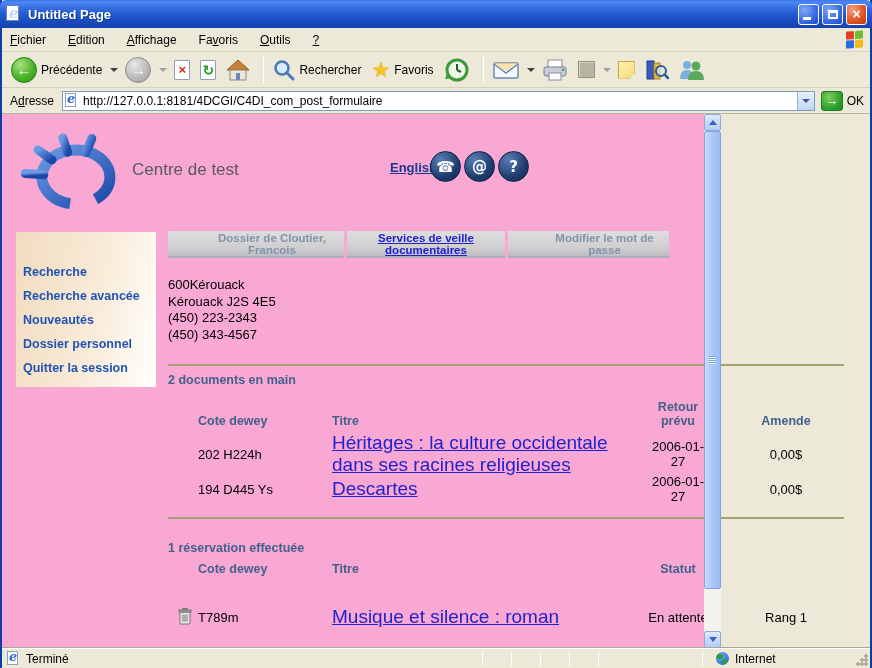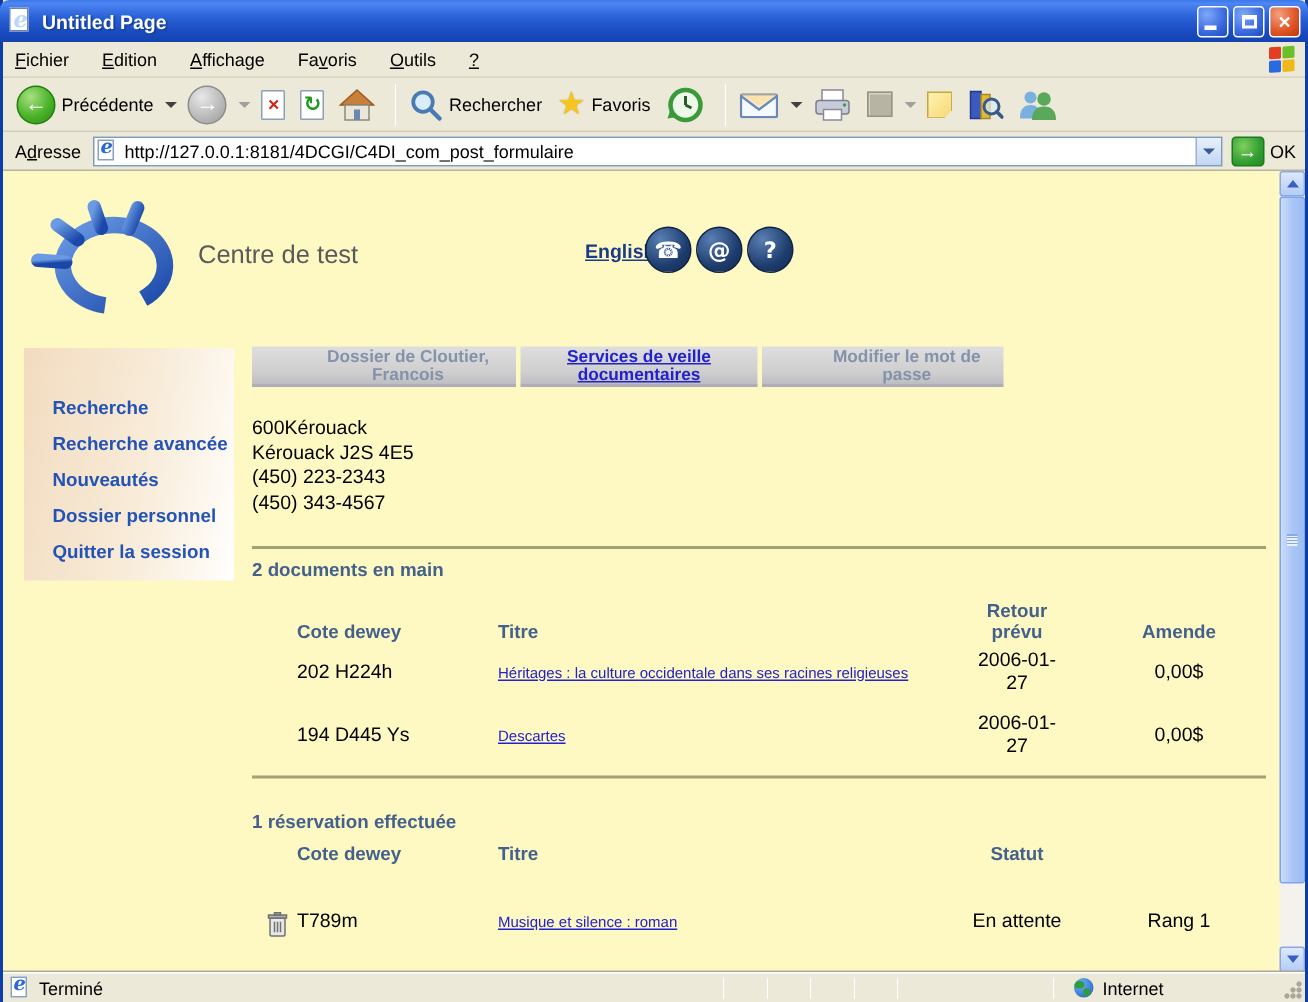--- a/index.html
+++ b/index.html
@@ -71,21 +71,21 @@
   .addr-input { flex:1; border:0; outline:0; font:12px "Liberation Sans", sans-serif; color:#000; height:16px; }
   .addr-drop { width:17px; height:18px; background:linear-gradient(180deg,#e8f0fc,#c2d6f4); border-left:1px solid #9ab0d0;
     display:flex; align-items:center; justify-content:center; }
   .addr-drop .caret { margin:0; border-top-color:#3a5a90; }
   .gobtn { width:22px; height:20px; margin:0 4px 0 6px; border-radius:3px; border:1px solid #1e7a1e;
     background:radial-gradient(circle at 35% 30%, #7ecf5e, #33a033 60%, #1e8a1e);
     color:#fff; font:bold 13px "Liberation Sans", sans-serif; display:flex; align-items:center; justify-content:center; }
   .golabel { font-size:12px; color:#000; margin-right:2px; }
 
   
-  .content { position:absolute; left:0; top:114px; width:868px; height:534px; background:#fef9c3; }
+  .content { position:absolute; left:0; top:114px; width:719px; height:534px; background:#f9a8d4; }
   .cinner { position:absolute; left:0; top:0; width:851px; height:534px; overflow:hidden; }
 
   .logo { position:absolute; left:12px; top:8px; }
   .site-title { position:absolute; left:130px; top:46px; font-size:17px; color:#5a5a5a; }
   .lang-link { position:absolute; left:388px; top:46px; font:bold 13px "Liberation Sans", sans-serif;
     color:#1b3a8c; text-decoration:underline; cursor:pointer; }
   .hicons { position:absolute; left:428px; top:37px; display:flex; gap:3px; }
   .hcirc { width:31px; height:31px; border-radius:50%; color:#fff; display:flex; align-items:center; justify-content:center;
     background:radial-gradient(circle at 32% 26%, #5a7fb4, #1d3c6d 62%, #122a50); border:1px solid #0e2345;
     font:bold 15px "DejaVu Sans", sans-serif; cursor:pointer; }
@@ -94,36 +94,36 @@
   .tab { height:27px; display:flex; align-items:center; justify-content:center; text-align:center;
     background:linear-gradient(180deg,#dedede 0%,#cecece 70%,#bdbdc4 100%); border-bottom:2px solid #aeaeb8;
     font:bold 11.5px "Liberation Sans", sans-serif; line-height:12px; padding:1px 4px; }
   .tab .plain { color:#8492aa;margin-left:32px; }
   .tab a { color:#2222cc; text-decoration:underline; cursor:pointer; }
   .t1{width:176px;} .t2{width:172px;} .t3{width:158px;} .t4{width:161px;}
 
   .sidebar { position:absolute; left:14px; top:118px; width:140px; height:155px;
     background:linear-gradient(100deg,#f2dcc0 0%,#f8ebd8 55%,#fdf8f0 85%,#fff 100%); }
   .sidebar ul { list-style:none; padding:33px 0 0 7px; }
-  .sidebar li { font:bold 12.5px "Liberation Sans", sans-serif; color:#2353b5; margin-bottom:10px; cursor:pointer;margin-left:12px; }
+  .sidebar li { font:bold 12.5px "Liberation Sans", sans-serif; color:#2353b5; margin-bottom:10px; cursor:pointer; }
 
   .patron { position:absolute; left:166px; top:163px; font-size:13px; color:#000; line-height:16.5px; }
 
   .hr { position:absolute; left:166px; width:676px; height:2px; background:#a2a274; }
   .hr1 { top:250px; } .hr2 { top:403px; }
 
   .sec-head { position:absolute; left:166px; font:bold 12.5px "Liberation Sans", sans-serif; color:#44618c; }
   .loans-head { top:259px; } .res-head { top:427px; }
 
   .trow { position:absolute; left:196px; width:646px; display:grid;
     grid-template-columns:134px 296px 100px 116px; align-items:center; }
   .trow.hdr { font:bold 12.5px "Liberation Sans", sans-serif; color:#44618c; align-items:end; }
   .trow .c { font-size:13px; color:#000; }
   .trow .ctr { text-align:center; justify-self:center; }
-  .trow a { color:#2222cc; text-decoration:underline; font-size:10px; cursor:pointer; }
+  .trow a { color:#2222cc; text-decoration:underline; font-size:19px; cursor:pointer; }
   .narrow { display:inline-block; max-width:58px; }
   .narrow-h { display:inline-block; max-width:50px; }
   .pos-h { display:inline-block; max-width:112px; }
   .lh-hdr { top:286px; } .lrow1 { top:318px; } .lrow2 { top:360px; }
   .rh-hdr { top:448px; } .rrow1 { top:492px; }
   .trash { position:absolute; left:176px; top:494px; cursor:pointer; }
 
   
   .vscroll { position:absolute; right:0; top:0; width:17px; height:534px; background:#f4f2ec; }
   .sbtn { position:absolute; left:0; width:17px; height:17px; border:1px solid #8fa8dc; border-radius:2px;

